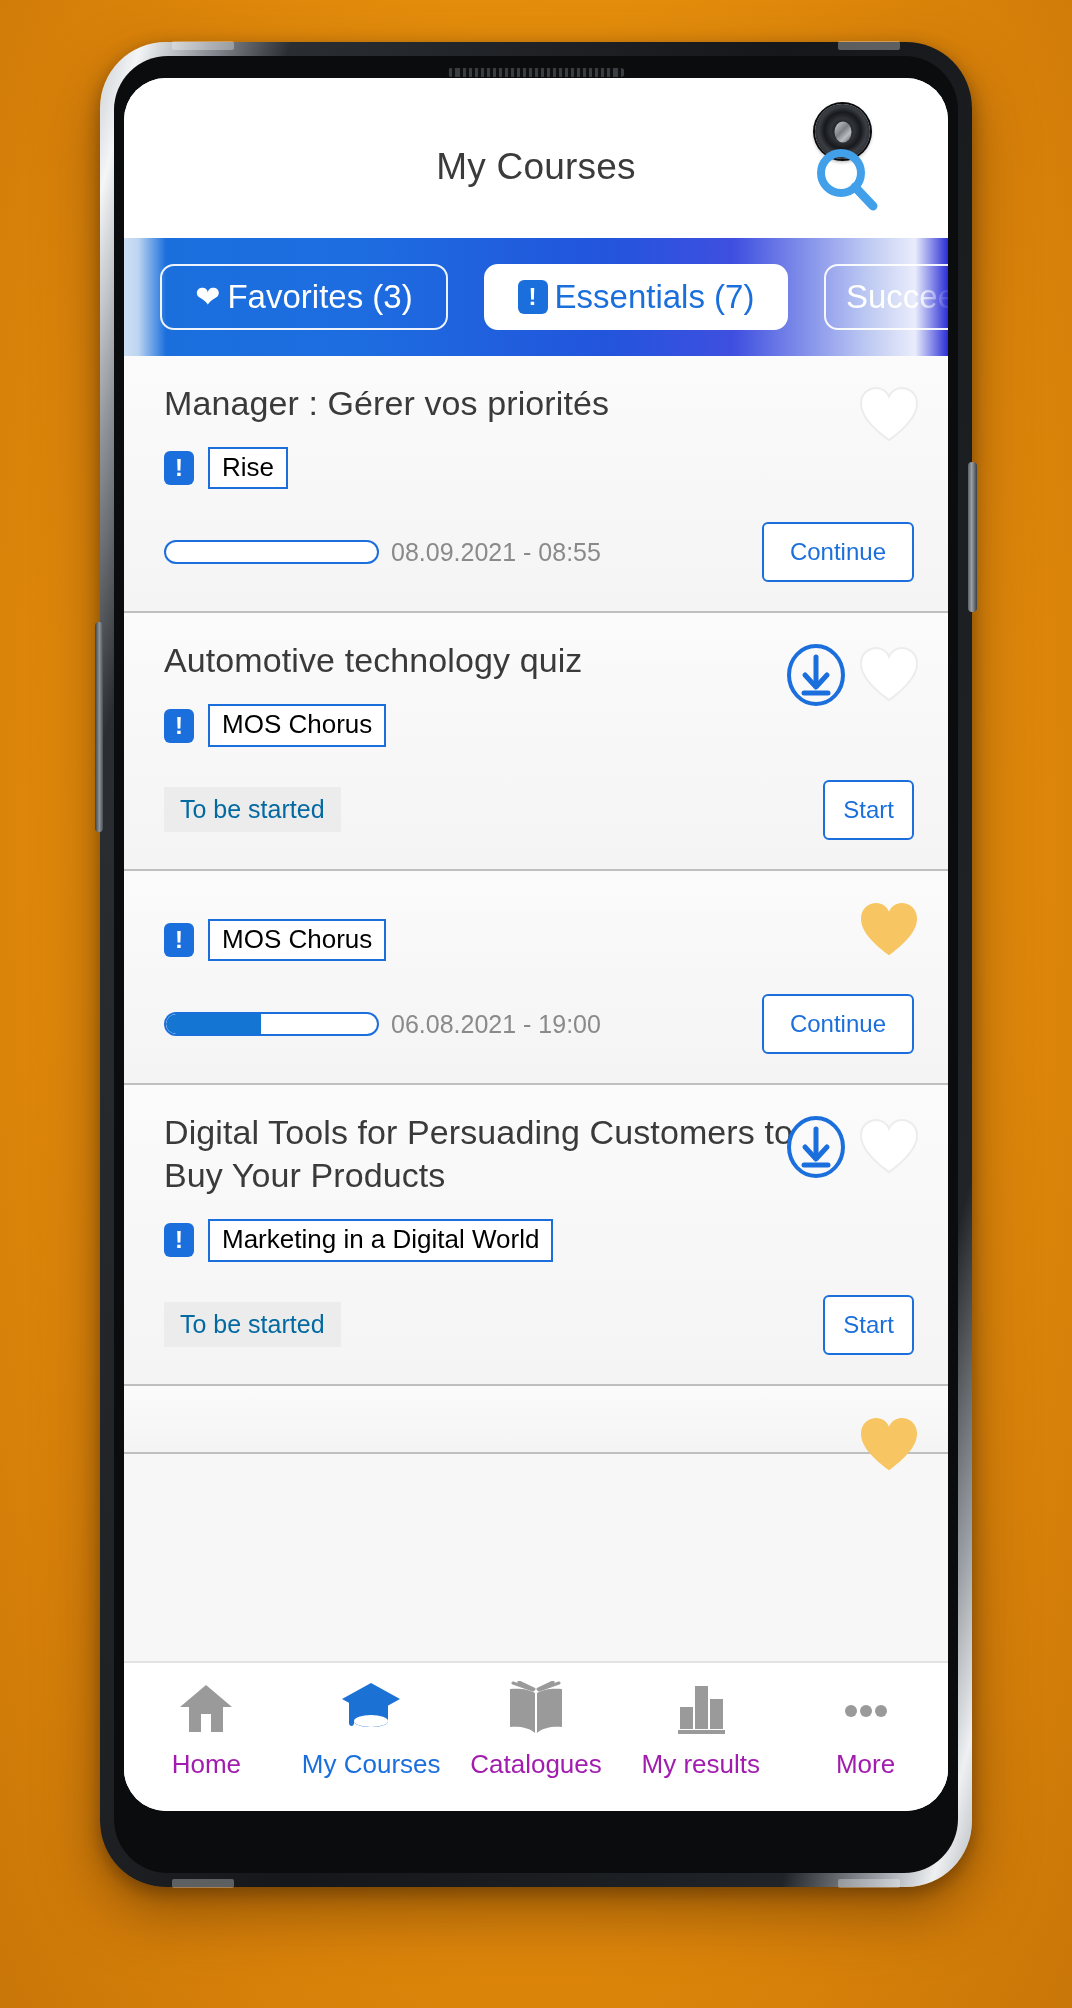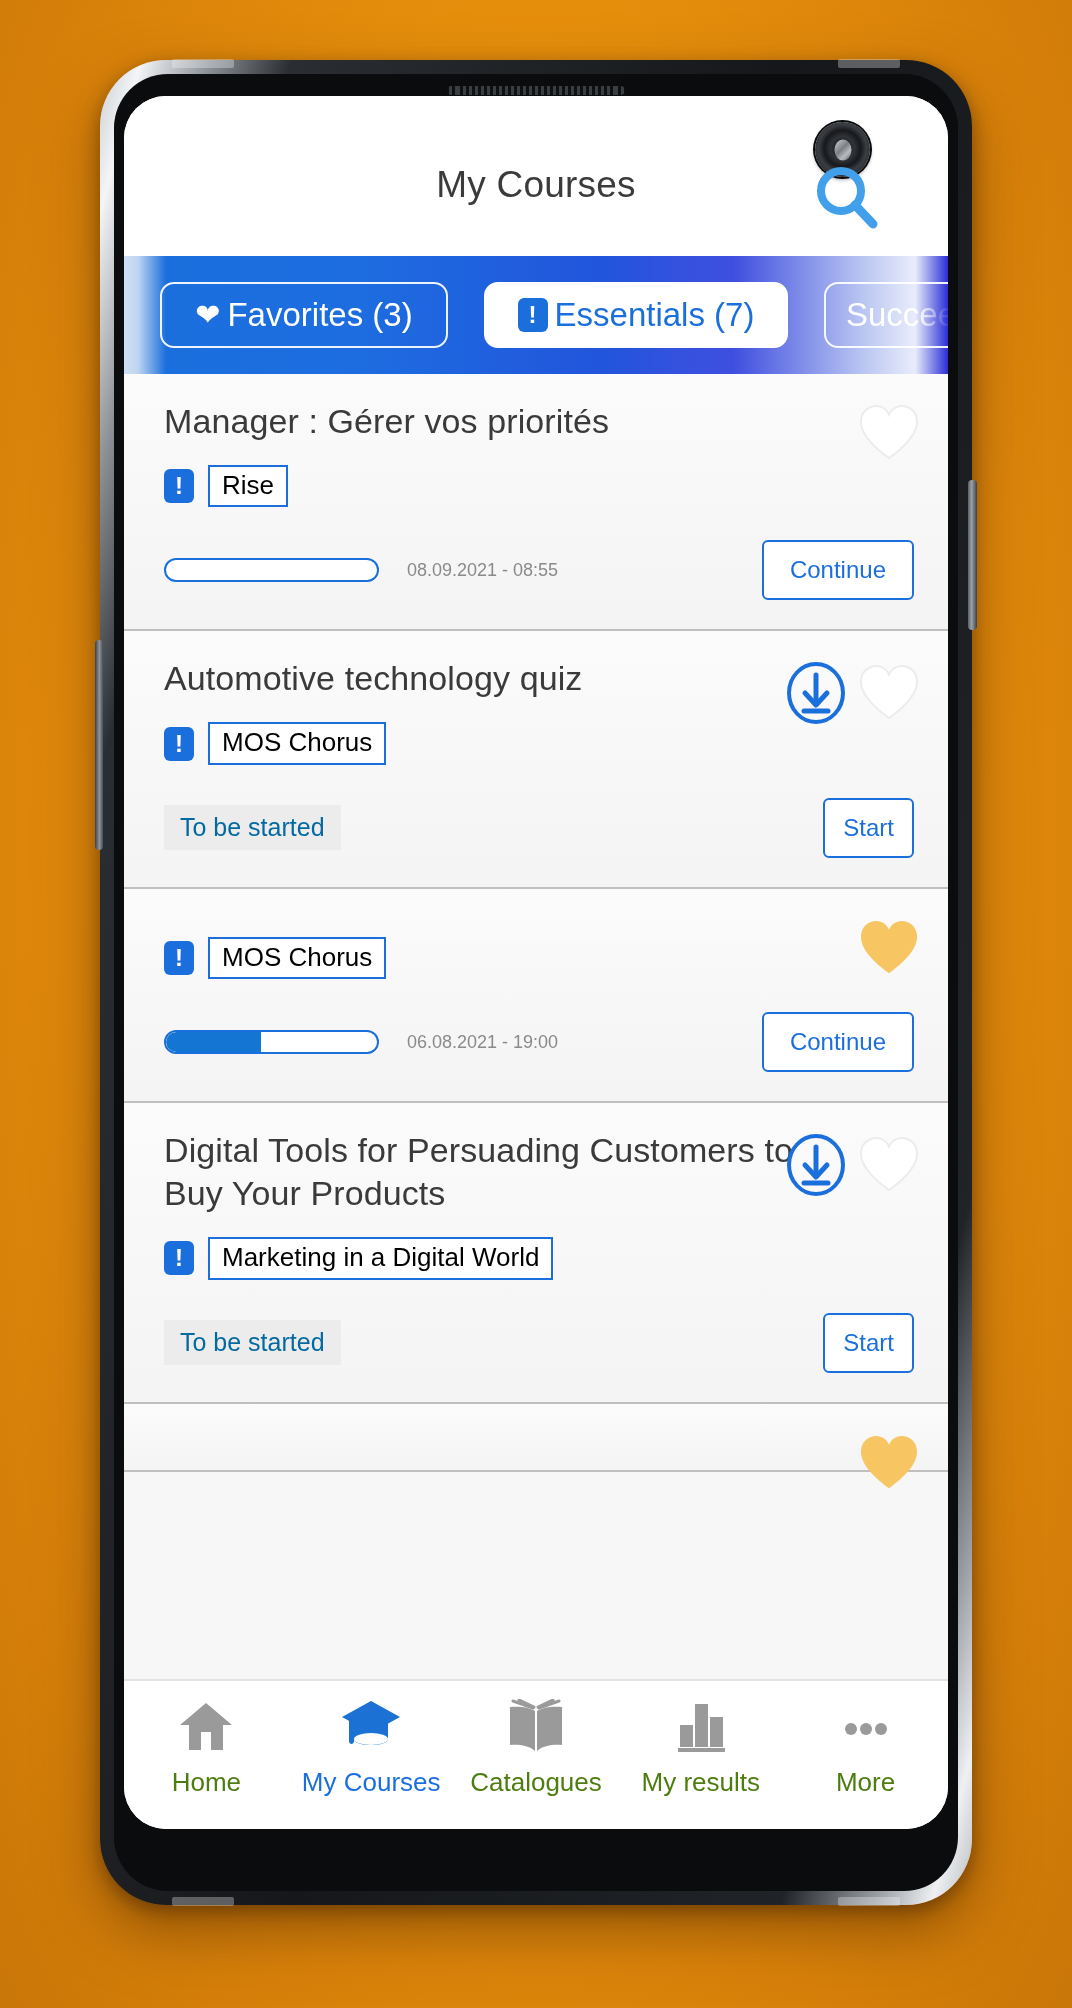--- a/index.html
+++ b/index.html
@@ -9,21 +9,21 @@
     font-family: "Liberation Sans", sans-serif;
   }
   body {
     background: radial-gradient(ellipse at 50% 42%, #f0970d 0%, #e8900c 45%, #d9820a 75%, #c87608 100%);
     position: relative;
   }
 
   
   #phone {
     position: absolute;
-    left: 100px; top: 60px;
+    left: 100px; top: 42px;
     width: 872px; height: 1845px;
     border-radius: 66px;
     background: linear-gradient(105deg,#c9cdd2 0%,#f3f5f7 3%,#8d9298 8%,#2a2d31 14%,#15171a 50%,#202327 86%,#9ba0a6 93%,#eef0f2 97%,#b7bbc0 100%);
     box-shadow: 0 26px 60px rgba(80,40,0,.50), 0 6px 18px rgba(0,0,0,.35);
   }
   #phone-inner {
     position: absolute;
     left: 14px; top: 14px; right: 14px; bottom: 14px;
     border-radius: 54px;
     background: #0b0c0e;
@@ -171,21 +171,21 @@
     display: flex; align-items: center;
     margin-top: 26px; min-height: 74px;
   }
   .progress-track {
     width: 215px; height: 24px; border-radius: 12px;
     border: 2.5px solid #1b6fdd; background: #ffffff;
     overflow: hidden; flex: 0 0 auto;
   }
   .progress-fill { height: 100%; background: #1476d2; border-radius: 12px 0 0 12px; }
   .progress-date {
-    font-size: 18px; color: #8a8a8a; margin-left: 28px; white-space: nowrap;
+    font-size: 25px; color: #8a8a8a; margin-left: 12px; white-space: nowrap;
   }
   .status-chip {
     background: #ececec; color: #0369a1;
     font-size: 25px; padding: 8px 16px;
   }
   .cta-button {
     margin-left: auto;
     border: 2px solid #1b6fdd; background: #ffffff;
     color: #1b6fdd; font-size: 24px;
     padding: 14px 26px; border-radius: 6px;
@@ -201,21 +201,21 @@
     border-top: 2px solid #e3e3e3;
     display: flex; align-items: flex-start; justify-content: space-around;
     padding-top: 16px;
   }
   .nav-item {
     width: 175px;
     display: flex; flex-direction: column; align-items: center; gap: 10px;
     cursor: pointer;
   }
   .nav-icon { height: 60px; display: flex; align-items: center; justify-content: center; }
-  .nav-label { font-size: 26px; color: #4d7c0f; }
+  .nav-label { font-size: 26px; color: #a21caf; }
   .nav-item.active .nav-label { color: #1b6fdd; }
 </style>
 </head>
 <body>
 
 <div id="phone">
   <div id="phone-inner">
     <div id="speaker"></div>
   </div>
   <div class="frame-accent fa-tl"></div>

